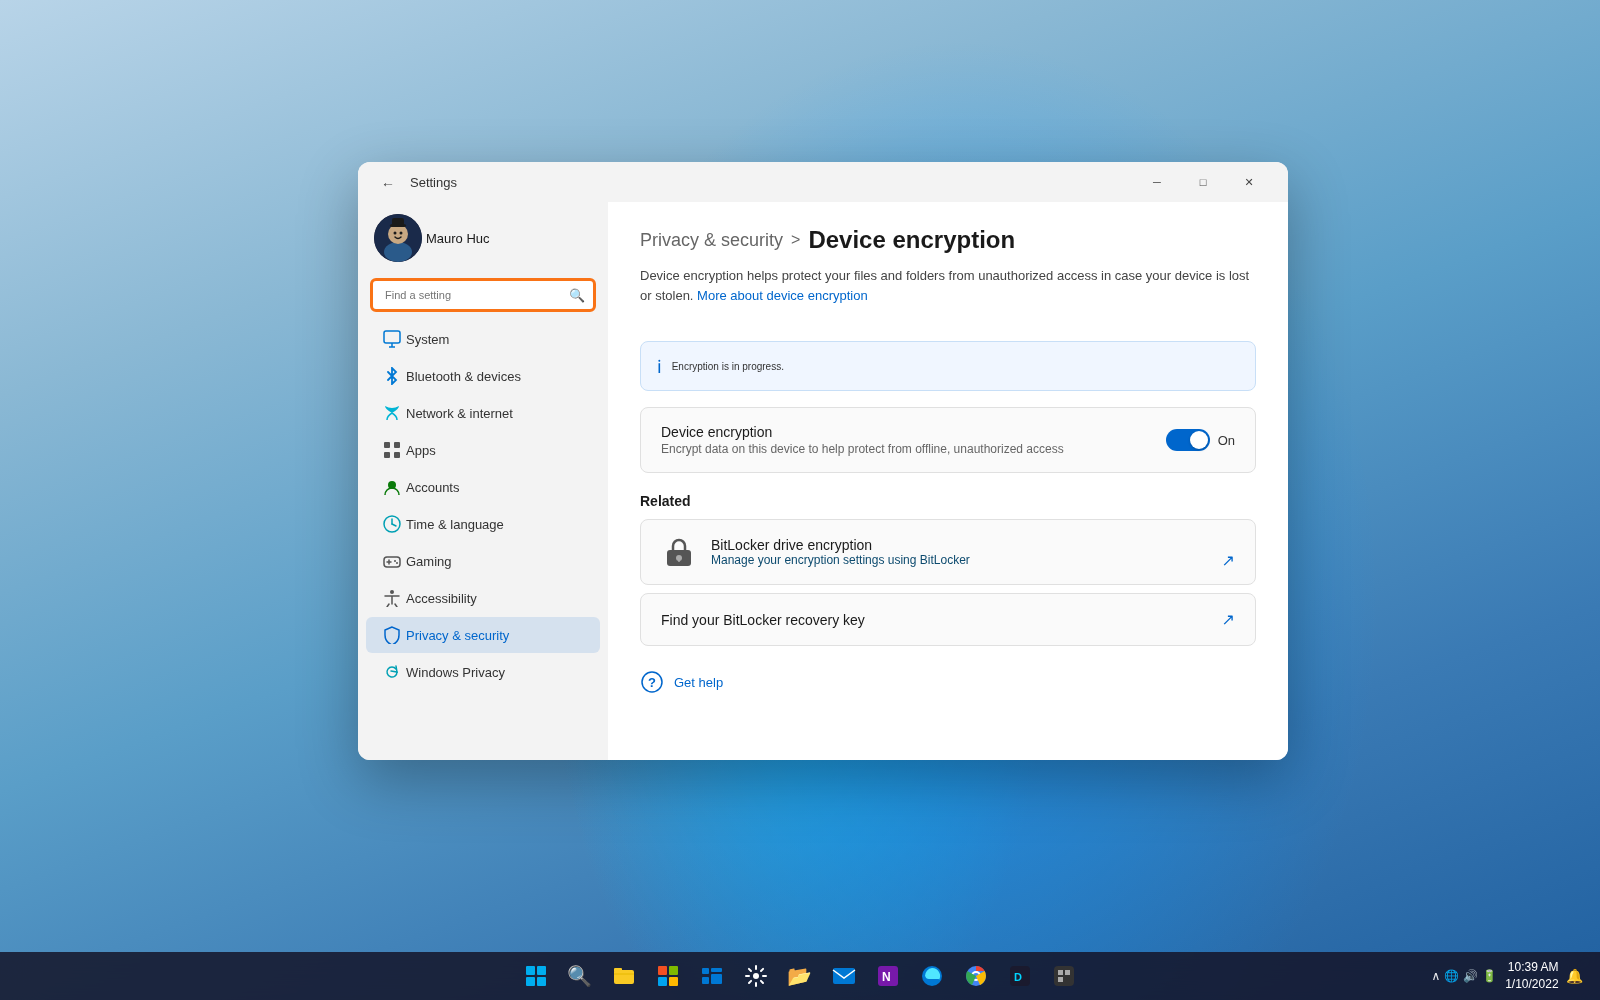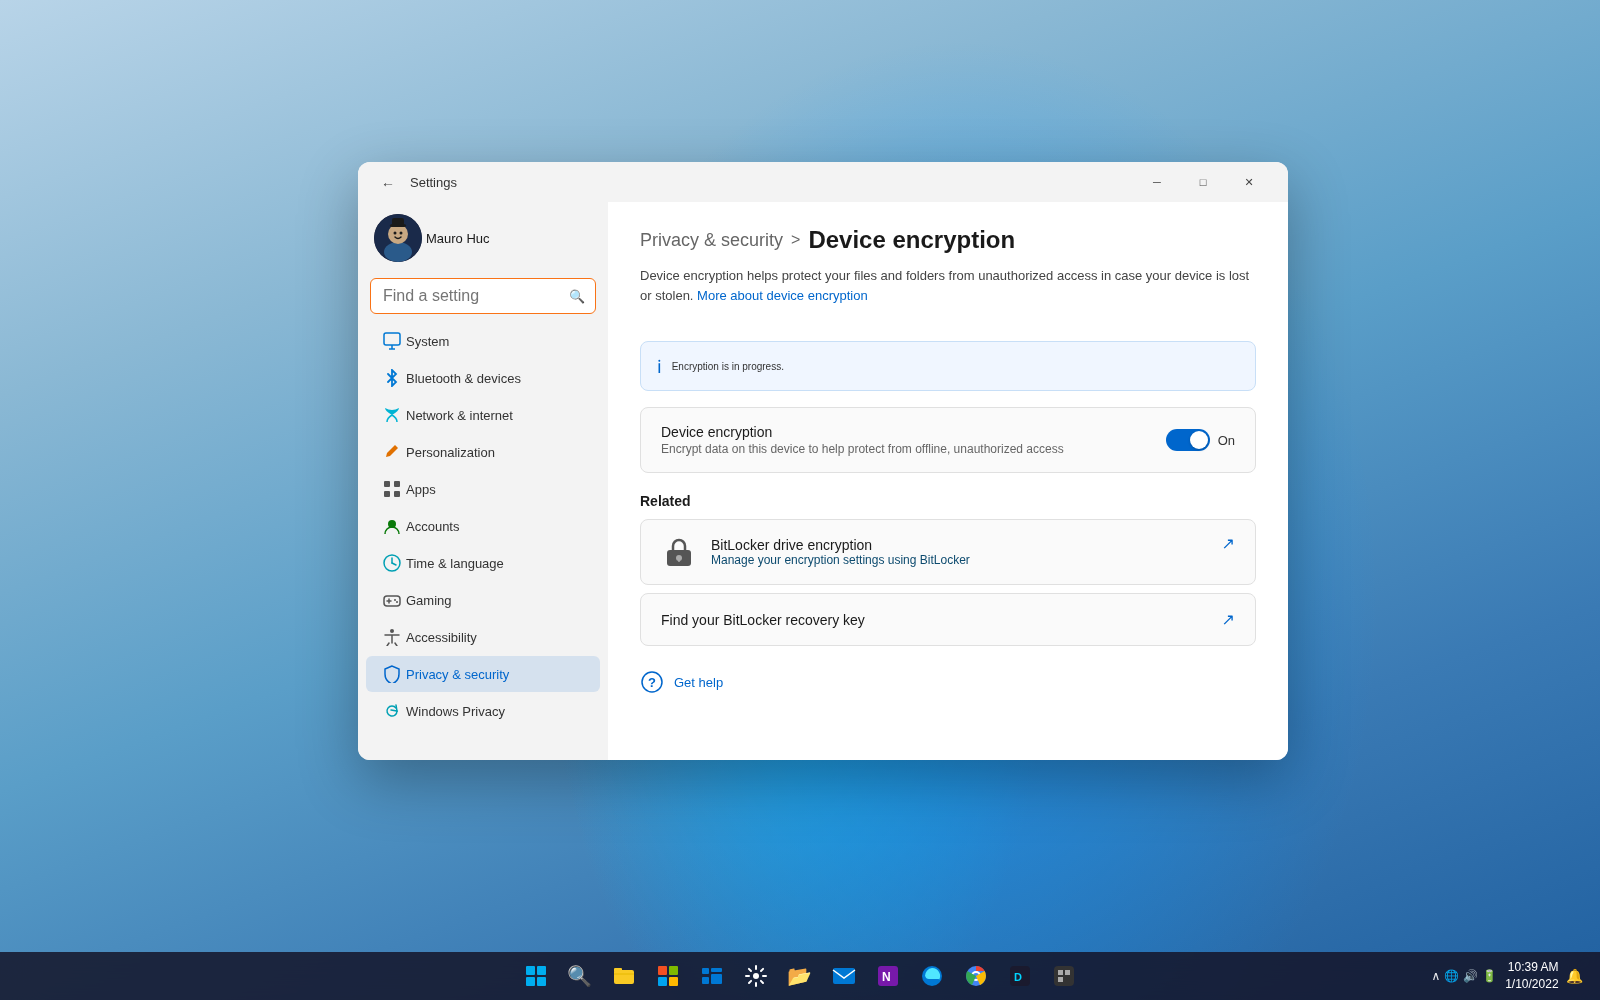--- a/index.html
+++ b/index.html
@@ -127,24 +127,24 @@
     }
 
     .search-box {
       margin: 0 12px 8px 12px;
       position: relative;
     }
 
     .search-input {
       width: 100%;
       padding: 8px 32px 8px 12px;
-      border: 1px solid #f97316;
+      border: 3px solid #f97316;
       border-radius: 6px;
       background: white;
-      font-size: 16px;
+      font-size: 11px;
       color: #333;
       outline: none;
     }
 
     .search-icon {
       position: absolute;
       right: 10px;
       top: 50%;
       transform: translateY(-50%);
       color: #666;
@@ -303,21 +303,21 @@
       margin: 20px 0 10px 0;
     }
 
     .related-item {
       border: 1px solid #e0e0e0;
       border-radius: 8px;
       padding: 14px 20px;
       margin-bottom: 8px;
       background: #fafafa;
       display: flex;
-      align-items: flex-start;
+      align-items: flex-end;
       justify-content: space-between;
       cursor: pointer;
     }
 
     .related-item-left {
       display: flex;
       align-items: center;
       gap: 14px;
     }
 
@@ -525,28 +525,20 @@
     </div>
           <div class="nav-item">
       <span class="nav-icon">
               <svg width="18" height="18" viewBox="0 0 18 18">
                 <path d="M9 9 Q2 5 2 2 Q9 6 16 2 Q16 5 9 9z" fill="#00b4d4"></path>
                 <path d="M9 9 Q4 12 4 16" stroke="#00b4d4" stroke-width="1.5" fill="none"></path>
                 <path d="M9 9 Q14 12 14 16" stroke="#00b4d4" stroke-width="1.5" fill="none"></path>
               </svg>
             </span>
       <span>Network &amp; internet</span>
-    </div>
-          <div class="nav-item">
-      <span class="nav-icon">
-              <svg width="18" height="18" viewBox="0 0 18 18">
-                <path d="M3 14l1-4 8-8 3 3-8 8-4 1z" fill="#e07000"></path>
-              </svg>
-            </span>
-      <span>Personalization</span>
     </div>
           <div class="nav-item">
       <span class="nav-icon">
               <svg width="18" height="18" viewBox="0 0 18 18">
                 <rect x="1" y="1" width="6" height="6" rx="1" fill="#555"></rect>
                 <rect x="11" y="1" width="6" height="6" rx="1" fill="#555"></rect>
                 <rect x="1" y="11" width="6" height="6" rx="1" fill="#555"></rect>
                 <rect x="11" y="11" width="6" height="6" rx="1" fill="#555"></rect>
               </svg>
             </span>

